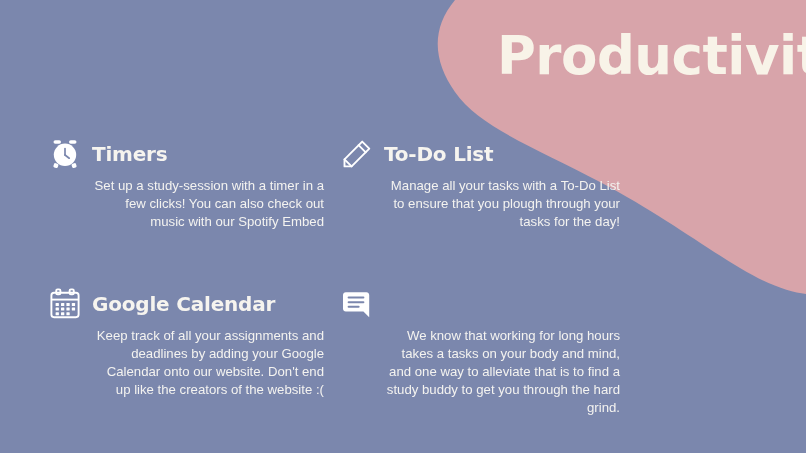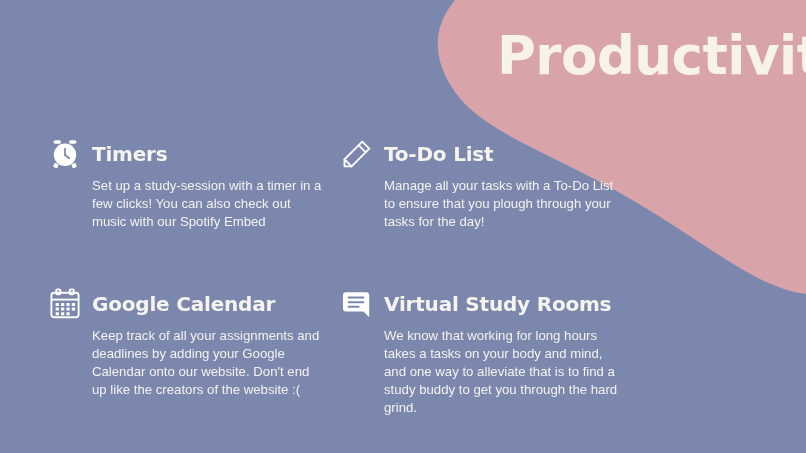--- a/index.html
+++ b/index.html
@@ -37,20 +37,21 @@
   .features {
     position: absolute;
     left: 0;
     top: 0;
     width: 806px;
     height: 453px;
   }
   .feature {
     position: absolute;
     width: 262px;
+    text-align: right;
   }
   .feature.col1 { left: 48px; }
   .feature.col2 { left: 340px; }
   .feature.row1 { top: 135px; }
   .feature.row2 { top: 285px; }
 
   .feature-head {
     display: flex;
     align-items: center;
     height: 38px;
@@ -167,19 +168,18 @@
           <path d="M 5.8 5.2 L 26.4 5.2 C 28.0 5.2 29.2 6.4 29.2 8.0
                    L 29.2 30.2 L 23.4 24.6 L 5.8 24.6
                    C 4.2 24.6 3.0 23.4 3.0 21.8 L 3.0 8.0
                    C 3.0 6.4 4.2 5.2 5.8 5.2 Z" fill="#ffffff"></path>
           <g stroke="#7b87ad" stroke-width="2.0" stroke-linecap="round">
             <path d="M 8.6 10.6 L 23.4 10.6"></path>
             <path d="M 8.6 15.2 L 23.4 15.2"></path>
             <path d="M 8.6 19.8 L 18.6 19.8"></path>
           </g>
         </svg>
-        <div class="feature-title">Virtual Study Rooms</div>
       </div>
       <div class="feature-body">We know that working for long hours takes a tasks on your body and mind, and one way to alleviate that is to find a study buddy to get you through the hard grind.</div>
     </div>
 
   </div>
 </div>
 
 </body></html>

